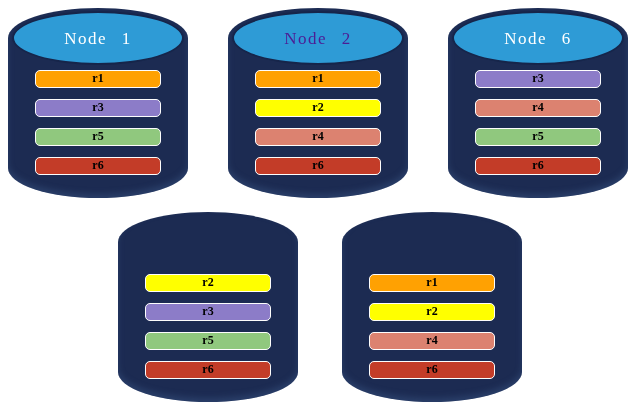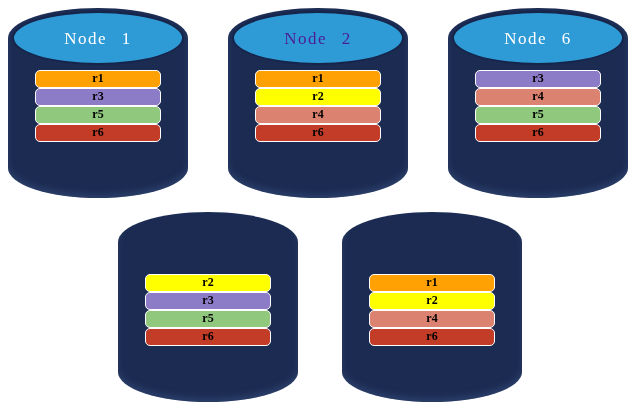--- a/index.html
+++ b/index.html
@@ -55,20 +55,21 @@
   }
   .bars {
     position: absolute;
     left: 27px;
     top: 62px;
     width: 126px;
   }
   .bar {
     box-sizing: border-box;
     height: 18px;
+    margin-bottom: 11px;
     border: 1.5px solid #FDFDFD;
     border-radius: 5px;
     color: #000000;
     font-size: 12px;
     font-weight: bold;
     text-align: center;
     line-height: 14.5px;
   }
 </style>
 </head>

